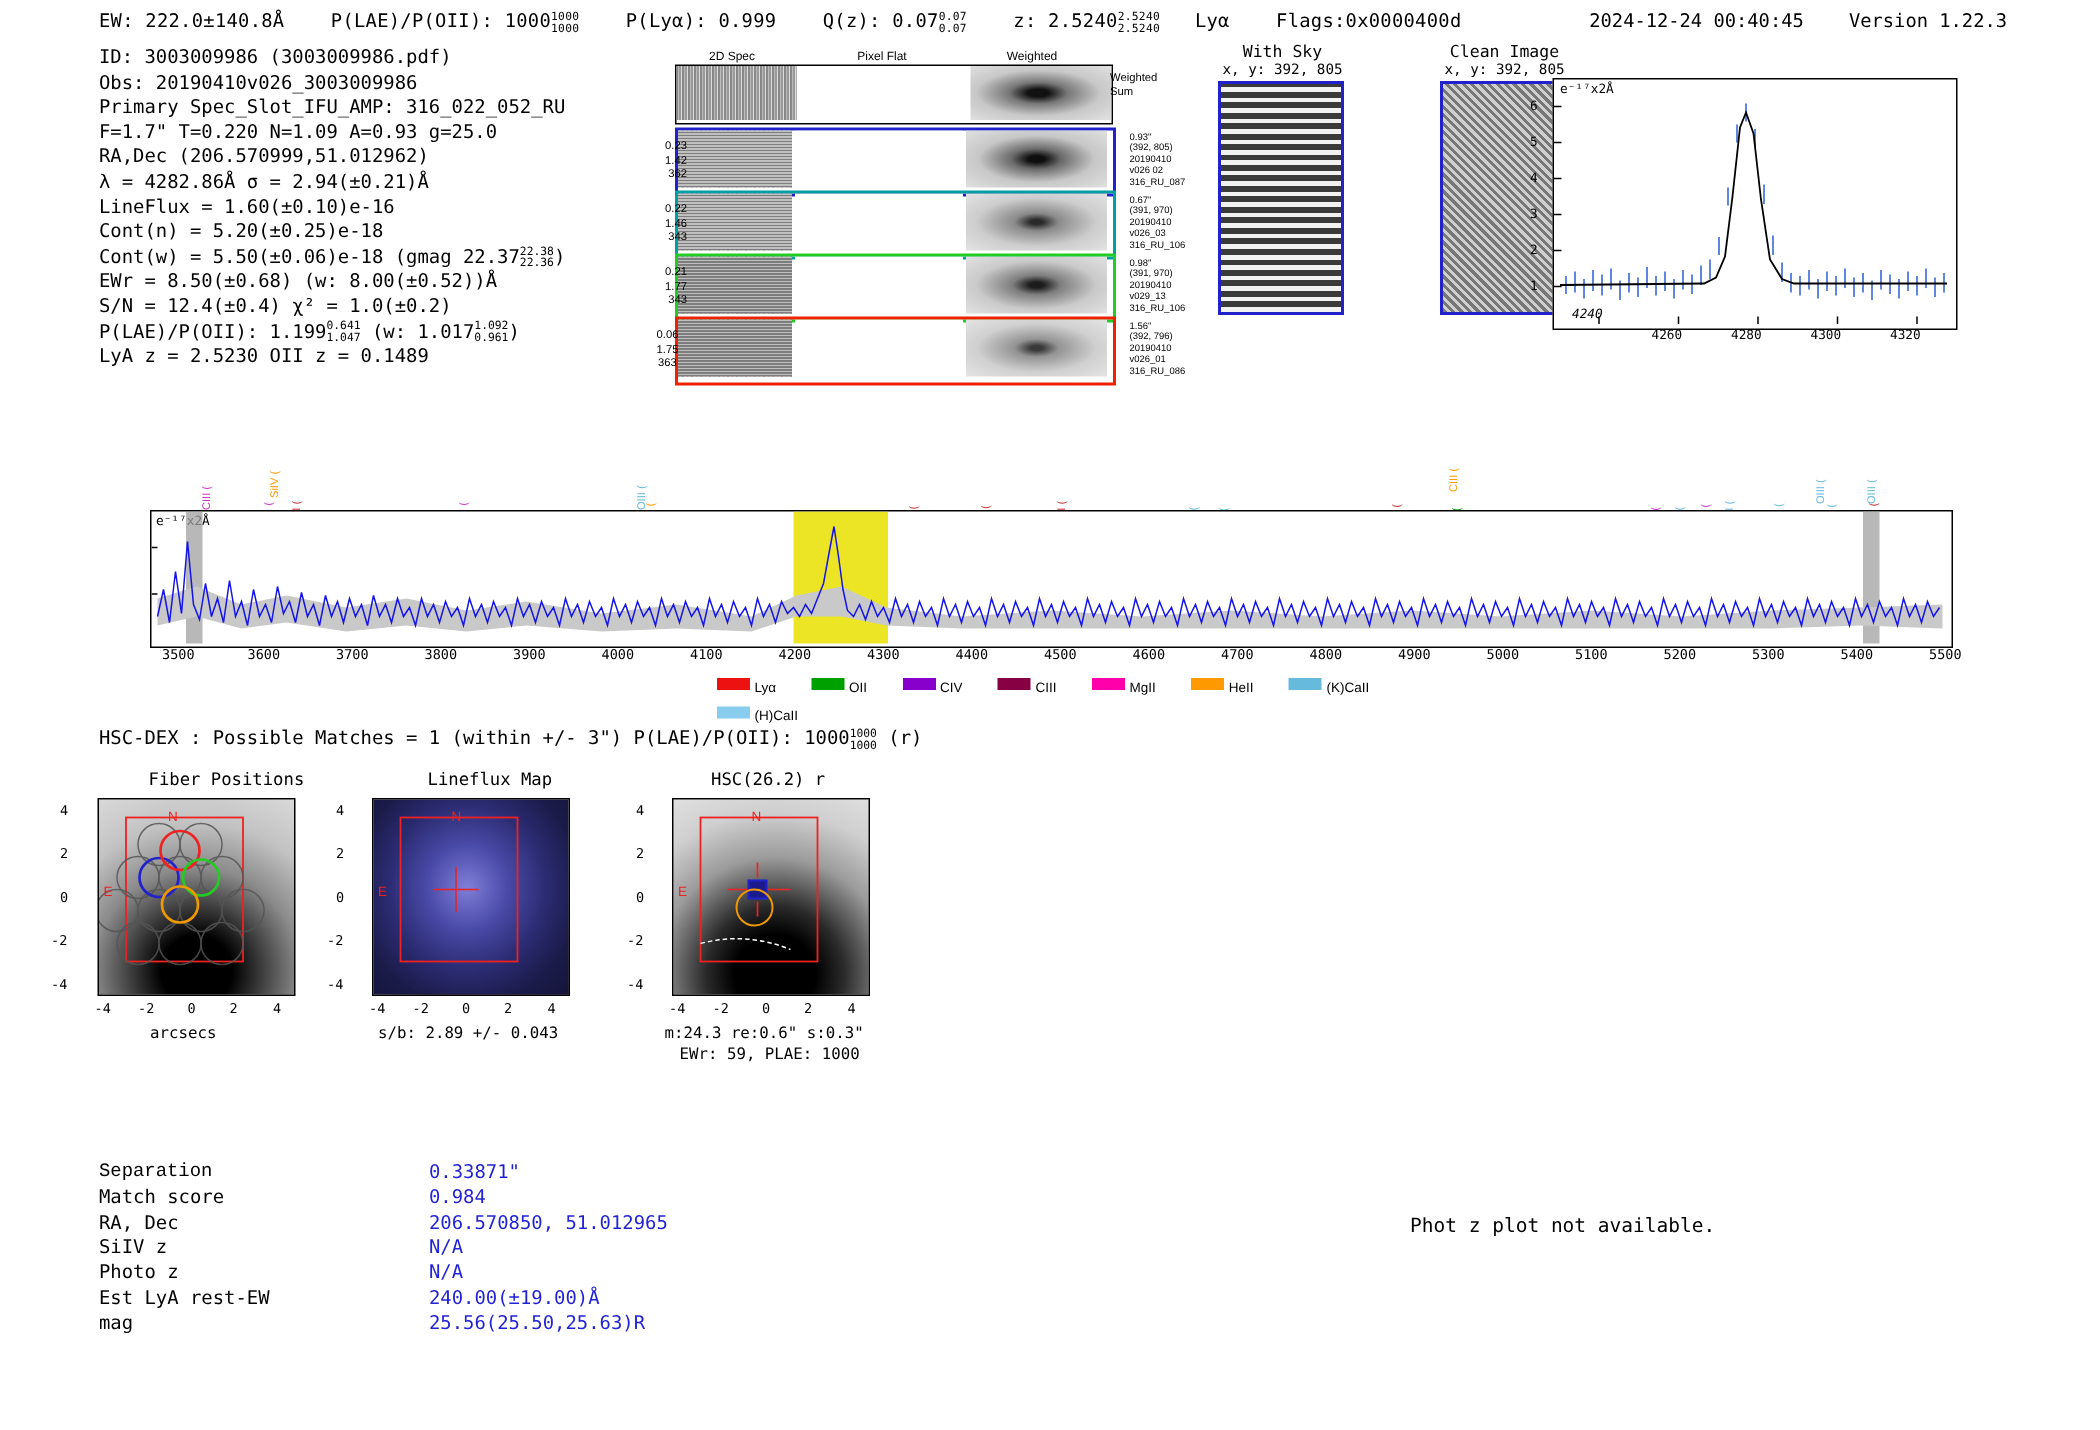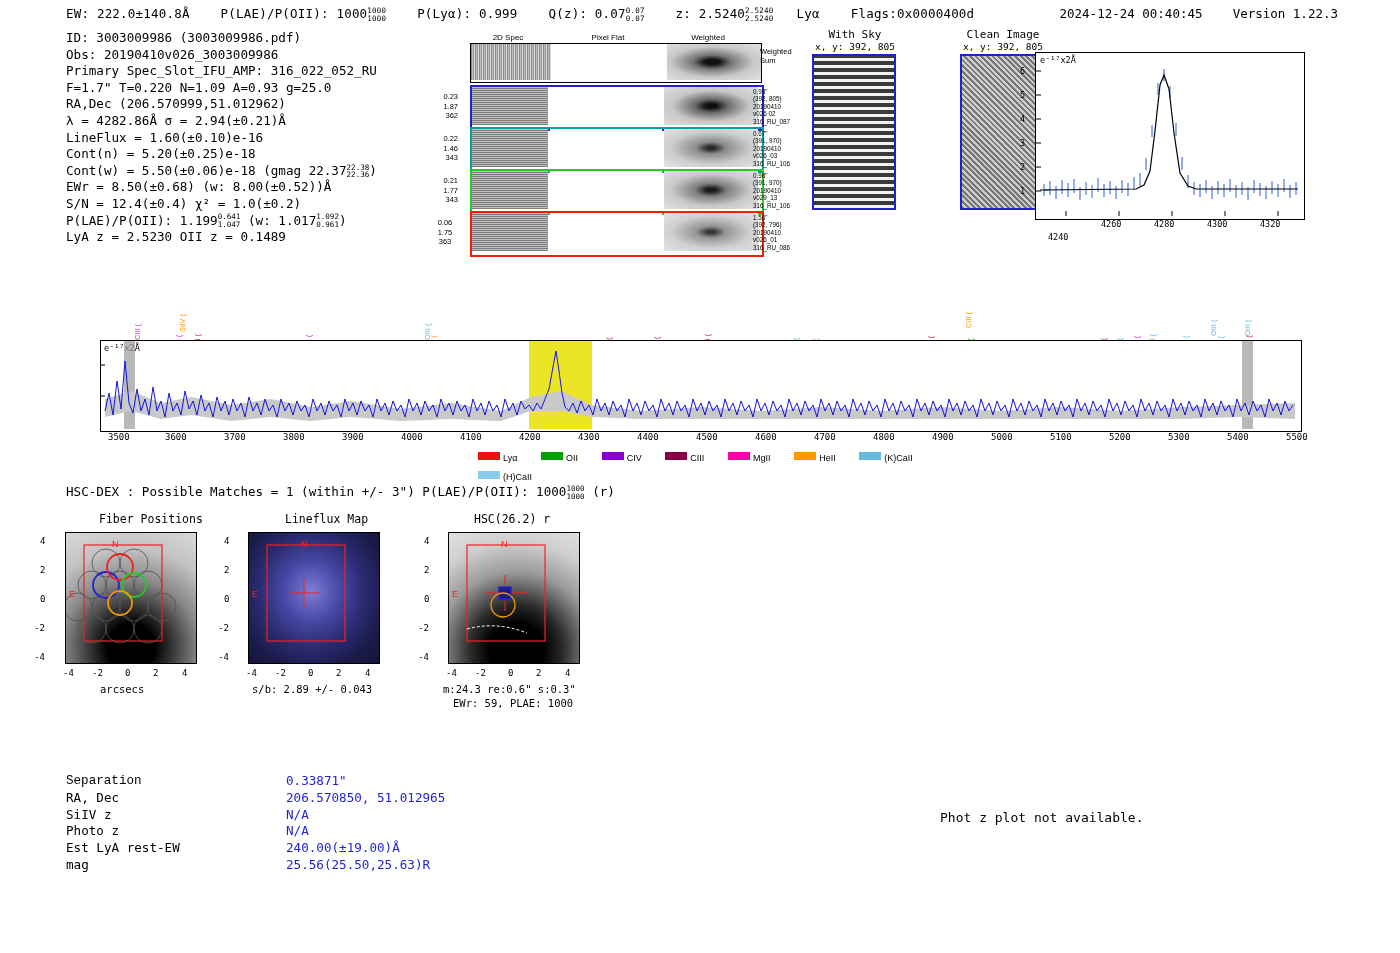--- a/index.html
+++ b/index.html
@@ -68,21 +68,21 @@
   </div>
   <div>EWr = 8.50(±0.68) (w: 8.00(±0.52))Å</div>
   <div>S/N = 12.4(±0.4)   χ² = 1.0(±0.2)</div>
   <div>
     <span>P(LAE)/P(OII): 1.199</span><span class="frac"><span>0.641</span><span>1.047</span></span>
     <span>(w: 1.017</span><span class="frac"><span>1.092</span><span>0.961</span></span><span>)</span>
   </div>
   <div>LyA z = 2.5230  OII z = 0.1489</div>
 </div>
 
-<div class="abs" style="left:468px;top:33px;width:300px;height:215px;">
+<div class="abs" style="left:448px;top:33px;width:300px;height:215px;">
   <div class="panel-label abs" style="left:0;top:0;width:80px;">2D Spec</div>
   <div class="panel-label abs" style="left:95px;top:0;width:90px;">Pixel Flat</div>
   <div class="panel-label abs" style="left:195px;top:0;width:90px;">Weighted</div>
 
   <div class="abs" style="left:2px;top:10px;width:290px;height:38px;border:1px solid #000;overflow:hidden;background:#fff;">
     <div class="abs" style="left:0;top:0;width:80px;height:36px;background:repeating-linear-gradient(90deg,#888 0 1px,#bbb 1px 2px,#999 2px 3px,#ddd 3px 4px),radial-gradient(ellipse at 50% 50%, #333 8%, #bbb 40%);"></div>
     <div class="abs" style="left:82px;top:0;width:112px;height:36px;background:#fff;"></div>
     <div class="abs" style="left:196px;top:0;width:94px;height:36px;background:radial-gradient(ellipse at 48% 50%, #111 10%, #777 28%, #c8c8c8 60%, #e2e2e2 100%);"></div>
   </div>
   <div class="abs sans" style="left:292px;top:14px;width:40px;font-size:7.5px;line-height:9px;">
@@ -107,21 +107,21 @@
   </div>
   <div class="abs" style="left:2px;top:178px;width:290px;height:42px;border:2px solid #ee2200;overflow:hidden;">
     <div class="abs" style="left:0;top:0;width:76px;height:38px;background:repeating-linear-gradient(0deg,#7d7d7d 0 1px,#c0c0c0 1px 2px),repeating-linear-gradient(90deg,#6f6f6f 0 1px,#cfcfcf 1px 3px);"></div>
     <div class="abs" style="left:78px;top:0;width:112px;height:38px;background:#fff;"></div>
     <div class="abs" style="left:192px;top:0;width:94px;height:38px;background:radial-gradient(ellipse at 50% 50%, #3a3a3a 6%, #949494 22%, #d0d0d0 60%, #e4e4e4 100%);"></div>
   </div>
 </div>
 
 <div class="abs sans" style="left:432px;top:92px;font-size:7.5px;line-height:9.5px;text-align:right;width:26px;">
   <div>0.23</div>
-  <div>1.87</div>
+  <div>1.42</div>
   <div>362</div>
 </div>
 <div class="abs sans" style="left:432px;top:134px;font-size:7.5px;line-height:9.5px;text-align:right;width:26px;">
   <div>0.22</div>
   <div>1.46</div>
   <div>343</div>
 </div>
 <div class="abs sans" style="left:432px;top:176px;font-size:7.5px;line-height:9.5px;text-align:right;width:26px;">
   <div>0.21</div>
   <div>1.77</div>
@@ -240,21 +240,21 @@
     </g>
 
     <path d="M4,137 L100,136 L108,132 L114,118 L119,78 L124,32 L128,22 L133,36 L138,80 L144,120 L152,133 L160,136 L262,136" fill="none" stroke="#000" stroke-width="1.2"></path>
   </svg>
   <div class="abs mono" style="left:-16px;top:13px;font-size:8.5px;">6</div>
   <div class="abs mono" style="left:-16px;top:37px;font-size:8.5px;">5</div>
   <div class="abs mono" style="left:-16px;top:61px;font-size:8.5px;">4</div>
   <div class="abs mono" style="left:-16px;top:85px;font-size:8.5px;">3</div>
   <div class="abs mono" style="left:-16px;top:109px;font-size:8.5px;">2</div>
   <div class="abs mono" style="left:-16px;top:133px;font-size:8.5px;">1</div>
-  <div class="abs mono" style="left:12px;top:179px;font-size:8.5px;">4240</div>
+  <div class="abs mono" style="left:12px;top:152px;font-size:8.5px;font-style:italic;">4240</div>
   <div class="abs mono" style="left:65px;top:166px;font-size:8.5px;">4260</div>
   <div class="abs mono" style="left:118px;top:166px;font-size:8.5px;">4280</div>
   <div class="abs mono" style="left:171px;top:166px;font-size:8.5px;">4300</div>
   <div class="abs mono" style="left:224px;top:166px;font-size:8.5px;">4320</div>
 </div>
 
 <div class="abs" style="left:100px;top:280px;width:1200px;height:60px;">
   <div class="lline" style="left:42px;bottom:0;color:#cc33cc;">CIII (</div>
   <div class="lline" style="left:87px;bottom:8px;color:#ff9900;">SiIV (</div>
   <div class="lline" style="left:83px;bottom:-12px;color:#cc33cc;">OVI (</div>
@@ -436,20 +436,24 @@
 <div class="abs mono" style="left:443px;top:683px;font-size:10.5px;">m:24.3  re:0.6"  s:0.3"</div>
 <div class="abs mono" style="left:453px;top:697px;font-size:10.5px;">EWr: 59, PLAE: 1000</div>
 
 <table class="abs mono" id="tbl" cellspacing="0" cellpadding="0">
   <tbody>
       <tr>
     <td style="width:220px;font-family:Liberation Mono, monospace;">Separation</td>
     <td class="val">0.33871"</td>
   </tr>
   <tr>
+    <td>Match score</td>
+    <td class="val">0.984</td>
+  </tr>
+  <tr>
     <td>RA, Dec</td>
     <td class="val">206.570850, 51.012965</td>
   </tr>
   <tr>
     <td>SiIV z</td>
     <td class="val">N/A</td>
   </tr>
   <tr>
     <td>Photo z</td>
     <td class="val">N/A</td>

